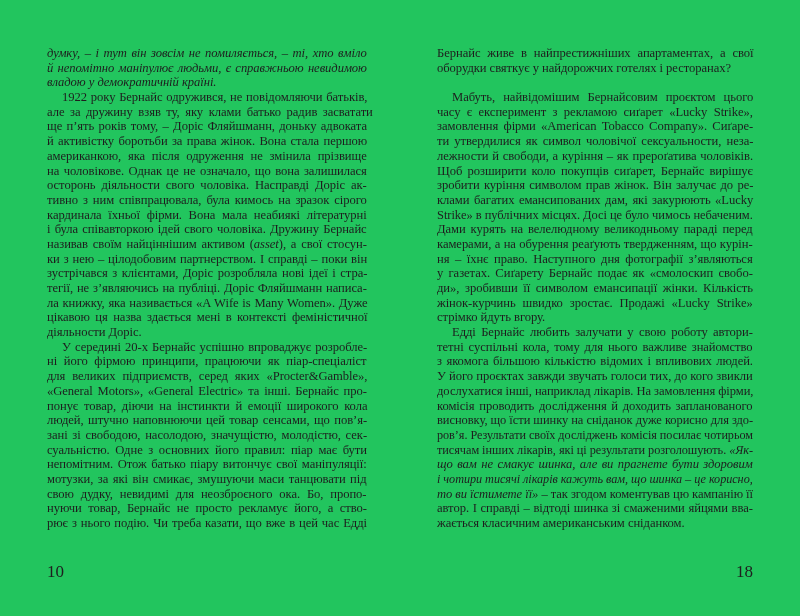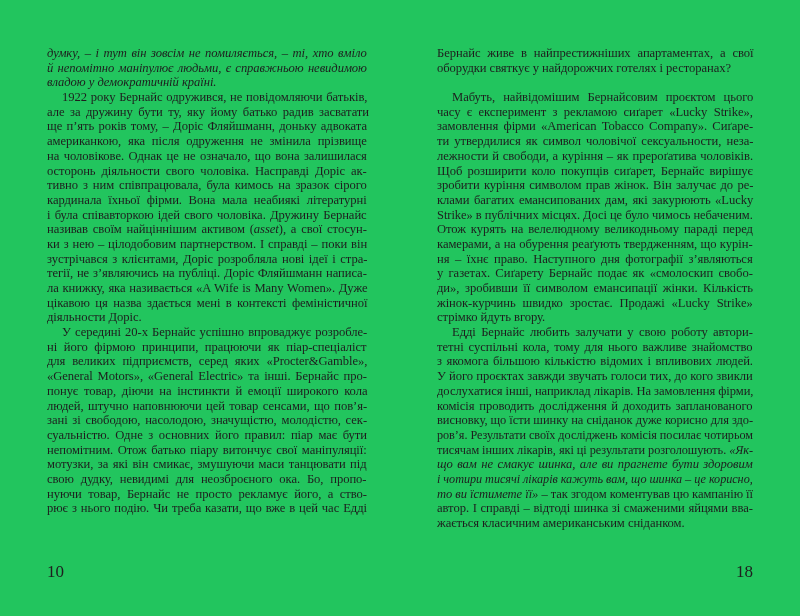--- a/index.html
+++ b/index.html
@@ -38,22 +38,23 @@
 </style>
 </head>
 <body>
 
 <div class="spread">
   <div class="page-col left" id="page-left">
       <div class="line" style="word-spacing: 1.45455px;"><span class="lt"><span class="it">думку, – і тут він зовсім не помиляється, – ті, хто вміло</span></span></div>
       <div class="line" style="word-spacing: 1.16667px;"><span class="lt"><span class="it">й непомітно маніпулює людьми, є справжньою невидимою</span></span></div>
       <div class="line end"><span class="lt"><span class="it">владою у демократичній країні.</span></span></div>
       <div class="line ind" style="word-spacing: 0.666667px;"><span class="lt"><span>1922 року Бернайс одружився, не повідомляючи батьків,</span></span></div>
-      <div class="line" style="word-spacing: 2.44444px;"><span class="lt"><span>але за дружину бути ту, яку йому батько радив засватати</span></span></div>
+      <div class="line" style="word-spacing: 2.44444px;"><span class="lt"><span>але за дружину взяв ту, яку клами батько радив засватати</span></span></div>
       <div class="line" style="word-spacing: 1.25px;"><span class="lt"><span>ще п’ять років тому, – Доріс Фляйшманн, доньку адвоката</span></span></div>
+      <div class="line" style="word-spacing: 1.25px;"><span class="lt"><span>й активістку боротьби за права жінок. Вона стала першою</span></span></div>
       <div class="line" style="word-spacing: 3.66667px;"><span class="lt"><span>американкою, яка після одруження не змінила прізвище</span></span></div>
       <div class="line" style="word-spacing: 1.375px;"><span class="lt"><span>на чоловікове. Однак це не означало, що вона залишилася</span></span></div>
       <div class="line" style="word-spacing: 2.83333px;"><span class="lt"><span>осторонь діяльности свого чоловіка. Насправді Доріс ак-</span></span></div>
       <div class="line" style="word-spacing: 1.875px;"><span class="lt"><span>тивно з ним співпрацювала, була кимось на зразок сірого</span></span></div>
       <div class="line" style="word-spacing: 3.5px;"><span class="lt"><span>кардинала їхньої фірми. Вона мала неабиякі літературні</span></span></div>
       <div class="line" style="word-spacing: 1.14286px;"><span class="lt"><span>і була співавторкою ідей свого чоловіка. Дружину Бернайс</span></span></div>
       <div class="line" style="word-spacing: 1.71429px;"><span class="lt"><span>називав своїм найціннішим активом (</span><span class="it">asset</span><span>), а свої стосун-</span></span></div>
       <div class="line" style="word-spacing: 0.8px;"><span class="lt"><span>ки з нею – цілодобовим партнерством. І справді – поки він</span></span></div>
       <div class="line" style="word-spacing: 1.5px;"><span class="lt"><span>зустрічався з клієнтами, Доріс розробляла нові ідеї і стра-</span></span></div>
       <div class="line" style="word-spacing: 0.714286px;"><span class="lt"><span>тегії, не з’являючись на публіці. Доріс Фляйшманн написа-</span></span></div>
@@ -79,21 +80,21 @@
       <div class="line end"><span class="lt"><span>оборудки святкує у найдорожчих готелях і ресторанах?</span></span></div>
       <div class="line ind gap" style="word-spacing: 5px;"><span class="lt"><span>Мабуть, найвідомішим Бернайсовим проєктом цього</span></span></div>
       <div class="line" style="word-spacing: 3.28571px;"><span class="lt"><span>часу є експеримент з рекламою сиґарет «Lucky Strike»,</span></span></div>
       <div class="line" style="word-spacing: 2.2px;"><span class="lt"><span>замовлення фірми «American Tobacco Company». Сиґаре-</span></span></div>
       <div class="line" style="word-spacing: 2px;"><span class="lt"><span>ти утвердилися як символ чоловічої сексуальности, неза-</span></span></div>
       <div class="line" style="word-spacing: 0.75px;"><span class="lt"><span>лежности й свободи, а куріння – як прероґатива чоловіків.</span></span></div>
       <div class="line" style="word-spacing: 2.16667px;"><span class="lt"><span>Щоб розширити коло покупців сиґарет, Бернайс вирішує</span></span></div>
       <div class="line" style="word-spacing: 1.25px;"><span class="lt"><span>зробити куріння символом прав жінок. Він залучає до ре-</span></span></div>
       <div class="line" style="word-spacing: 1.33333px;"><span class="lt"><span>клами багатих емансипованих дам, які закурюють «Lucky</span></span></div>
       <div class="line"><span class="lt" style="transform-origin: left center; transform: scaleX(0.990596);"><span>Strike» в публічних місцях. Досі це було чимось небаченим.</span></span></div>
-      <div class="line" style="word-spacing: 1.83333px;"><span class="lt"><span>Отож курять на велелюдному великодньому параді перед</span></span></div>
+      <div class="line" style="word-spacing: 1.83333px;"><span class="lt"><span>Дами курять на велелюдному великодньому параді перед</span></span></div>
       <div class="line" style="word-spacing: 0.285714px;"><span class="lt"><span>камерами, а на обурення реаґують твердженням, що курін-</span></span></div>
       <div class="line" style="word-spacing: 2.42857px;"><span class="lt"><span>ня – їхнє право. Наступного дня фотографії з’являються</span></span></div>
       <div class="line" style="word-spacing: 2.14286px;"><span class="lt"><span>у газетах. Сиґарету Бернайс подає як «смолоскип свобо-</span></span></div>
       <div class="line" style="word-spacing: 2.5px;"><span class="lt"><span>ди», зробивши її символом емансипації жінки. Кількість</span></span></div>
       <div class="line" style="word-spacing: 3.8px;"><span class="lt"><span>жінок-курчинь швидко зростає. Продажі «Lucky Strike»</span></span></div>
       <div class="line end"><span class="lt"><span>стрімко йдуть вгору.</span></span></div>
       <div class="line ind" style="word-spacing: 2.28571px;"><span class="lt"><span>Едді Бернайс любить залучати у свою роботу автори-</span></span></div>
       <div class="line" style="word-spacing: 1.85714px;"><span class="lt"><span>тетні суспільні кола, тому для нього важливе знайомство</span></span></div>
       <div class="line" style="word-spacing: 1.42857px;"><span class="lt"><span>з якомога більшою кількістю відомих і впливових людей.</span></span></div>
       <div class="line" style="word-spacing: 0.111111px;"><span class="lt"><span>У його проєктах завжди звучать голоси тих, до кого звикли</span></span></div>

